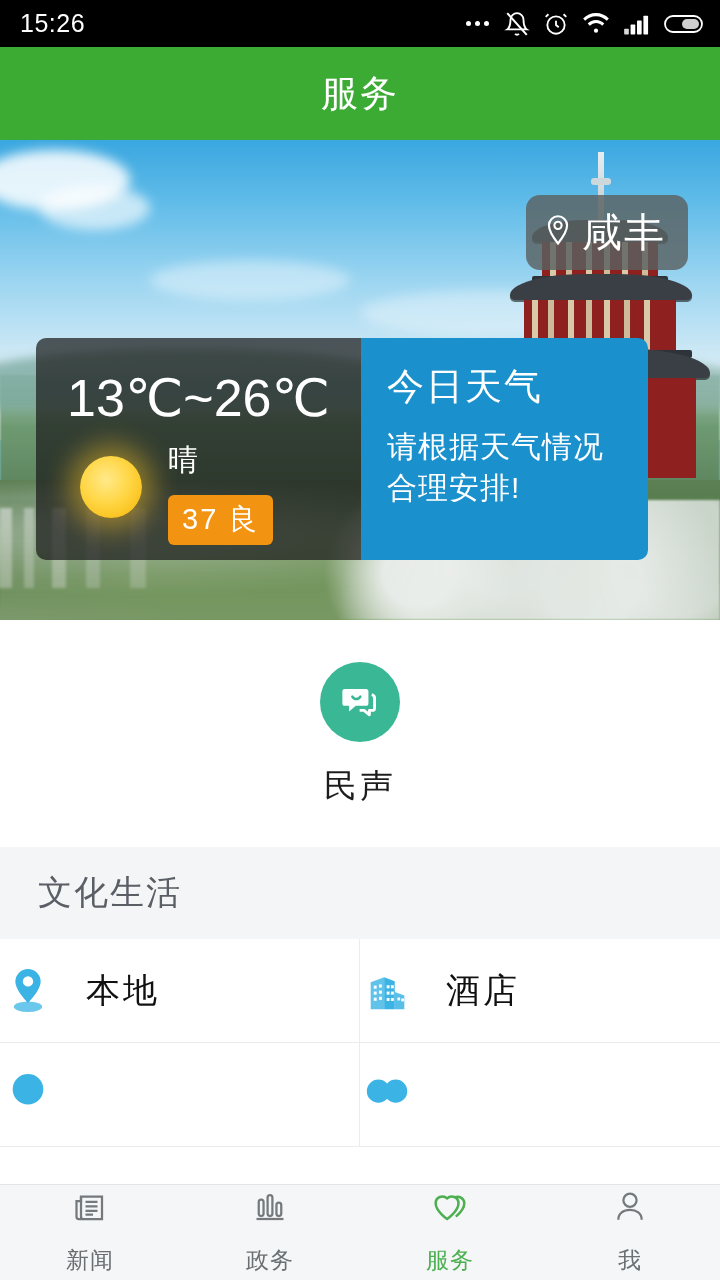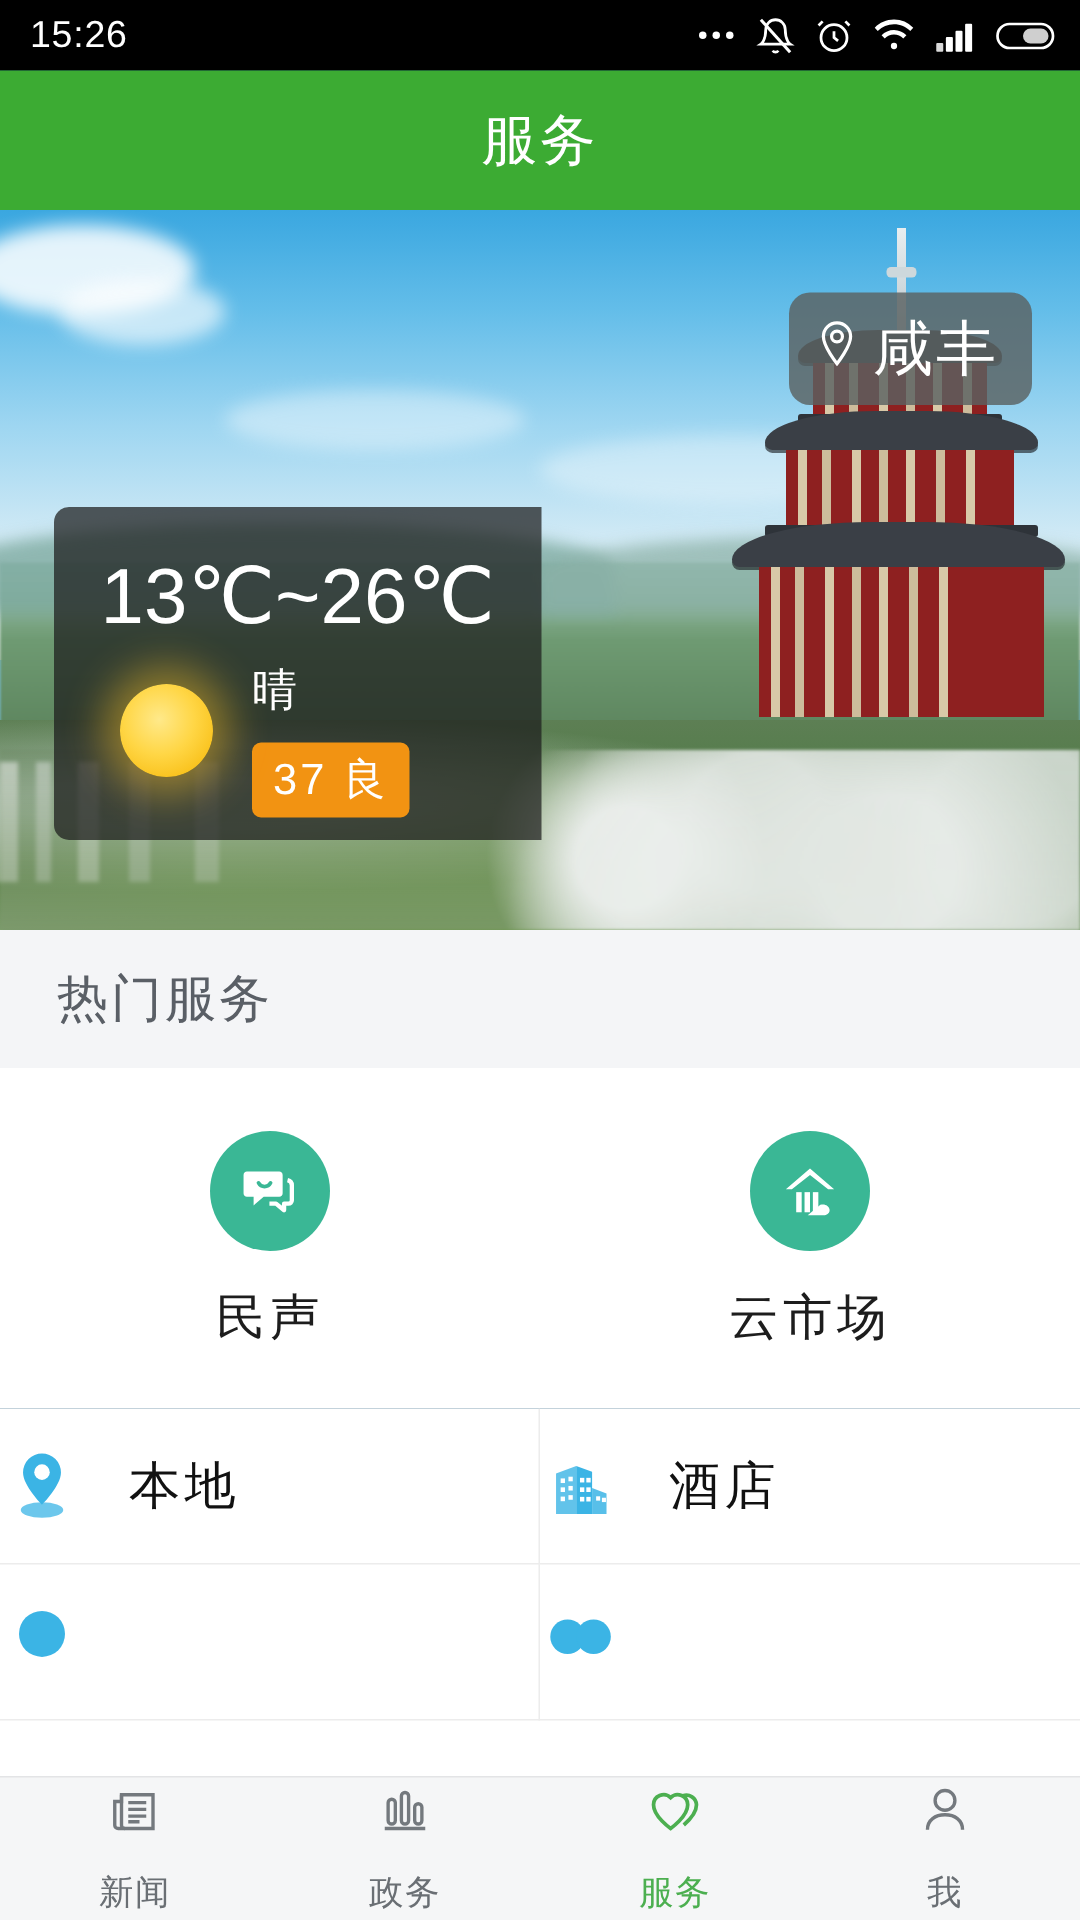--- a/index.html
+++ b/index.html
@@ -493,51 +493,43 @@
           </div>
           <div class="weather-textcol">
             <div class="cond-text">晴</div>
             <div class="aqi-badge">
               <span>37</span>
               <span>良</span>
             </div>
           </div>
         </div>
       </div>
+      <div class="weather-right">
+        <div class="wr-title">今日天气</div>
+        <div class="wr-desc">请根据天气情况合理安排!</div>
+      </div>
     </div>
   </div>
 
-  <div class="section-header">
-    <span>热门服务</span>
-  </div>
   <div class="hot-grid">
     <div class="hot-item">
       <div class="hot-circle" style="background:#3ab795">
         <svg width="46" height="46" viewBox="0 0 24 24" fill="none">
           <path d="M4 5.2h11.2c.7 0 1.2.5 1.2 1.2v6.4c0 .7-.5 1.2-1.2 1.2H9.8L6.3 17v-3H4c-.7 0-1.2-.5-1.2-1.2V6.4c0-.7.5-1.2 1.2-1.2z" fill="#ffffff"></path>
           <path d="M8 9.2c.9 1.7 3.3 1.7 4.2 0" stroke="#3ab795" stroke-width="1.3" stroke-linecap="round" fill="none"></path>
           <path d="M18.1 8.2c.9.2 1.5.9 1.5 1.8v5.2c0 .7-.5 1.2-1.2 1.2h-1.5v2.3l-2.8-2.3h-2.3" stroke="#ffffff" stroke-width="1.5" fill="none" stroke-linejoin="round"></path>
         </svg>
       </div>
       <div class="hot-label">民声</div>
     </div>
-    <div class="hot-item">
-      <div class="hot-circle" style="background:#3ab795">
-        <svg width="46" height="46" viewBox="0 0 24 24" fill="none">
-          <path d="M12 4.2L3.6 11.4h2.1L12 6.4l6.3 5h2.1z" fill="#ffffff"></path>
-          <rect x="7.2" y="12.4" width="1.9" height="7" fill="#ffffff"></rect>
-          <rect x="10.1" y="12.4" width="1.9" height="7" fill="#ffffff"></rect>
-          <rect x="13" y="12.4" width="1.9" height="7" fill="#ffffff"></rect>
-          <path d="M15.6 16.8c1.6-.5 3 .4 3.2 1.6.2 1.1-.8 2-2 2h-5.6" fill="#ffffff"></path>
-        </svg>
-      </div>
-      <div class="hot-label">云市场</div>
-    </div>
   </div>
 
+  <div class="section-header">
+    <span>文化生活</span>
+  </div>
   <div class="life-grid">
     <div class="life-row">
       <div class="life-cell">
         <div class="life-icon">
           <svg width="46" height="50" viewBox="0 0 24 26" fill="#3bb4e5">
             <path d="M12 1.5a6.6 6.6 0 0 0-6.6 6.6c0 4.6 6.6 11.2 6.6 11.2s6.6-6.6 6.6-11.2A6.6 6.6 0 0 0 12 1.5z"></path>
             <circle cx="12" cy="8" r="2.7" fill="#ffffff"></circle>
             <ellipse cx="12" cy="21.2" rx="7.4" ry="2.7" opacity="0.75"></ellipse>
           </svg>
         </div>

